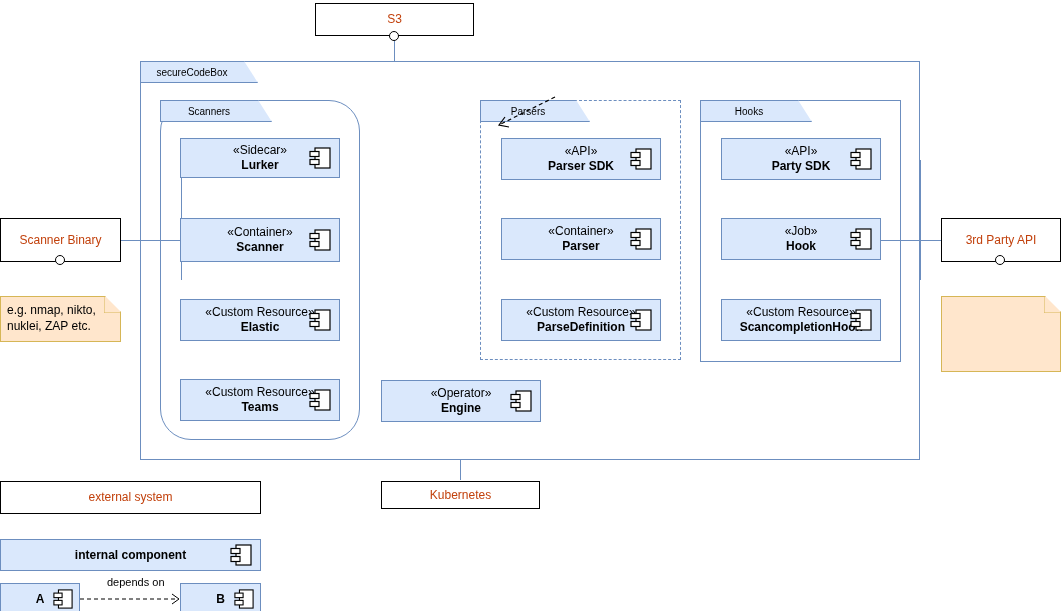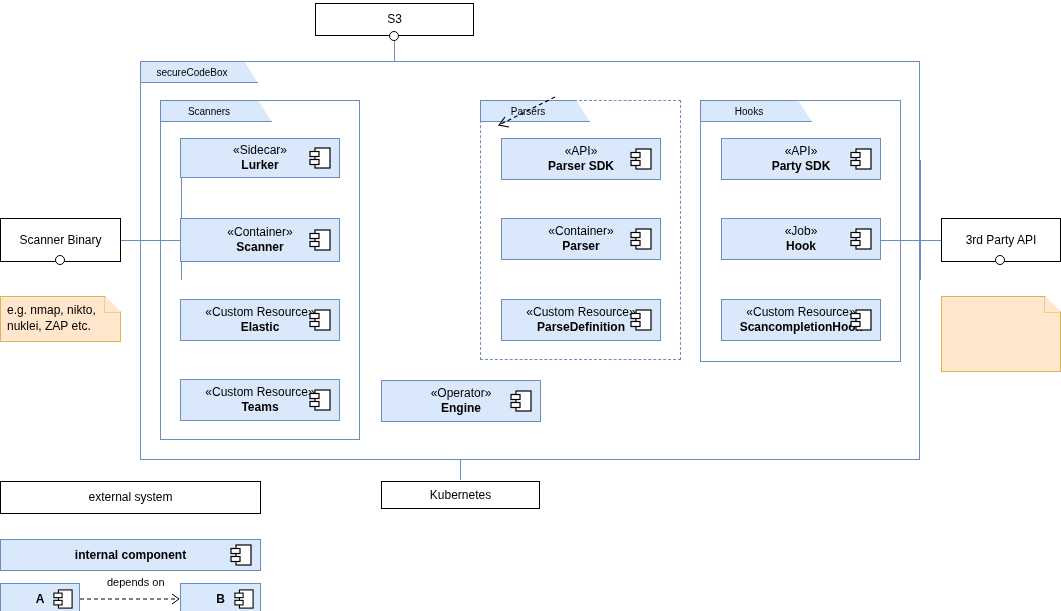--- a/index.html
+++ b/index.html
@@ -24,21 +24,21 @@
   .abs { position: absolute; box-sizing: border-box; }
 
   
   .ext-box {
     background: #ffffff;
     border: 1px solid #000000;
     display: flex;
     align-items: center;
     justify-content: center;
     font-size: 12px;
-    color: #000000;
+    color: #c2410c;
     text-align: center;
     line-height: 1.25;
     z-index: 6;
   }
 
   
   .comp {
     background: #dae8fc;
     border: 1px solid #6c8ebf;
     display: flex;
@@ -179,21 +179,21 @@
 
   <div class="abs ext-box" style="left:315px; top:3px; width:159px; height:33px;">
     <span>S3</span>
   </div>
   <div class="abs lollipop" style="left:389px; top:31px;"></div>
 
   <div class="abs frame" style="left:140px; top:61px; width:780px; height:399px;">
     <div class="frame-label" style="width:118px;">secureCodeBox</div>
   </div>
 
-  <div class="abs frame" style="left:160px; top:100px; width:200px; height:340px;">
+  <div class="abs frame" style="left:160px; top:100px; width:200px; height:340px;border-radius:31px;">
     <div class="frame-label" style="width:112px;">Scanners</div>
   </div>
 
   <div class="abs comp" style="left:180px; top:138px; width:160px; height:40px;">
     <span class="stereotype">«Sidecar»</span>
     <span class="cname">Lurker</span>
     <svg class="uml-glyph" viewBox="0 0 22 24">
       <rect x="6" y="2" width="15" height="20" fill="#ffffff" stroke="#000000" stroke-width="1.2"></rect>
       <rect x="1" y="5.5" width="9" height="5" fill="#ffffff" stroke="#000000" stroke-width="1.2"></rect>
       <rect x="1" y="13.5" width="9" height="5" fill="#ffffff" stroke="#000000" stroke-width="1.2"></rect>

